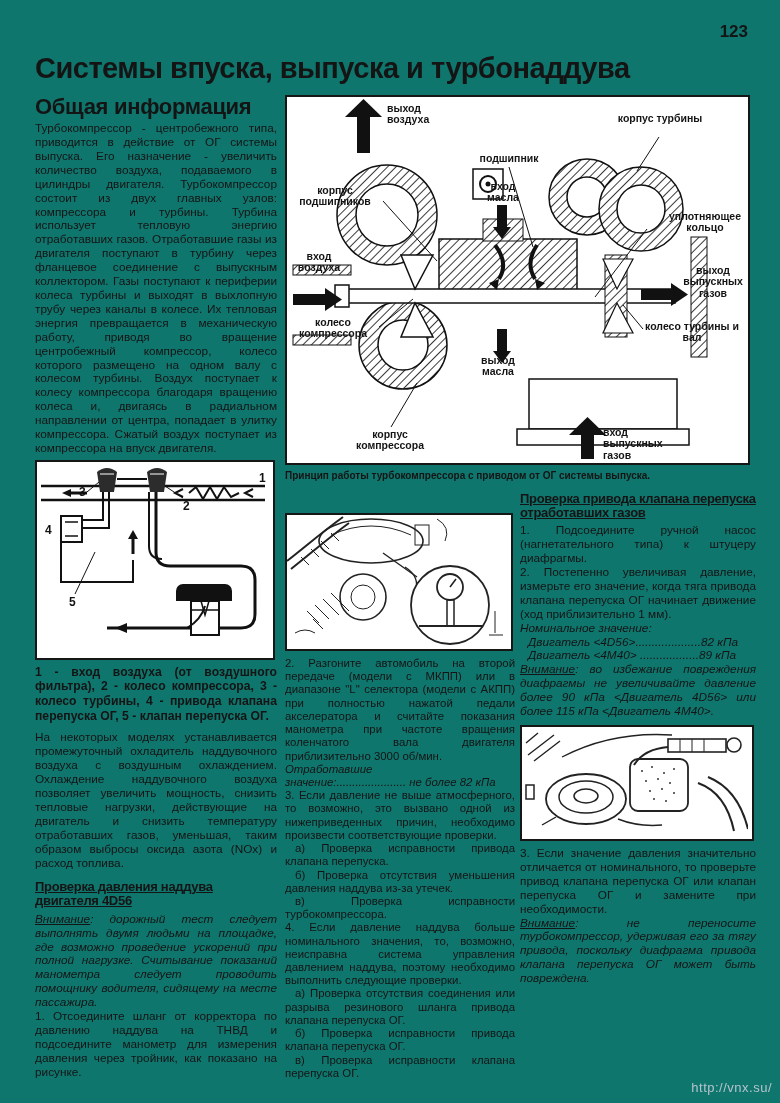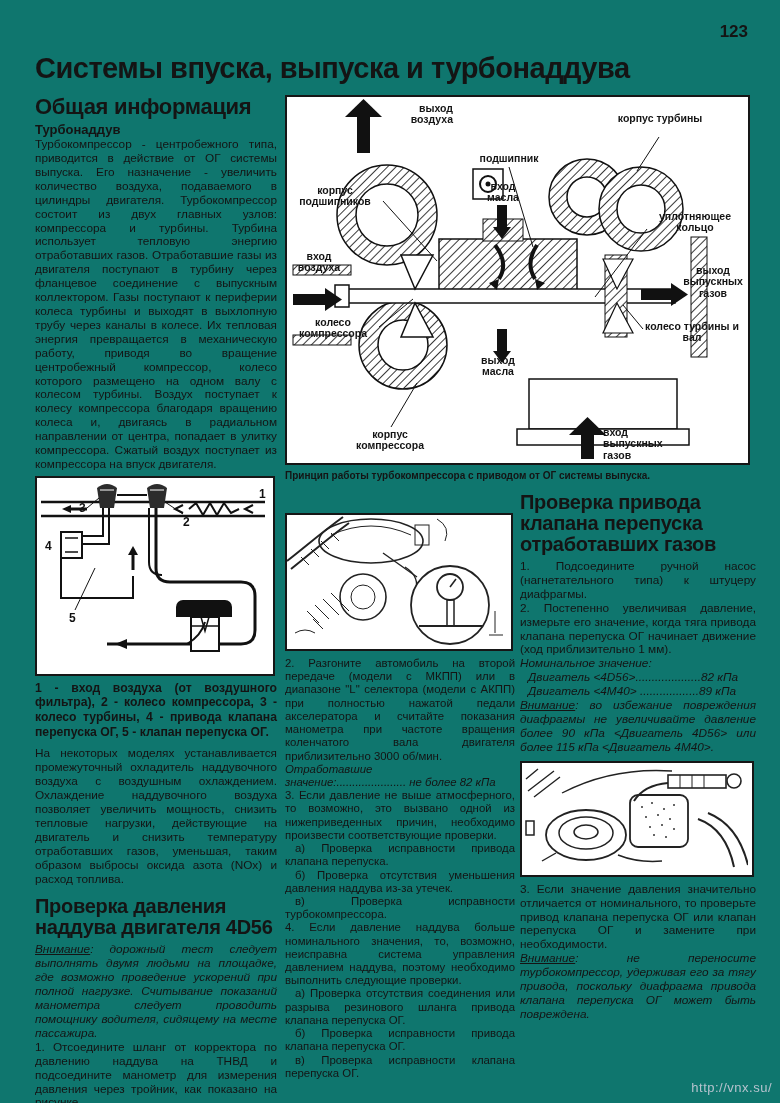--- a/index.html
+++ b/index.html
@@ -6,21 +6,21 @@
   .page{position:relative;width:780px;height:1103px;background:#0f766e;overflow:hidden;
         font-family:"Liberation Sans","DejaVu Sans",sans-serif;color:#141414;}
   .pageno{position:absolute;top:22px;right:32px;font-size:17px;font-weight:bold;}
   .title{position:absolute;left:35px;top:52px;width:720px;margin:0;
          font-size:29px;font-weight:bold;letter-spacing:-0.5px;}
   .col{position:absolute;}
   .left{left:35px;top:95px;width:242px;}
   .mid{left:285px;top:513px;width:230px;}
   .right{left:520px;top:492px;width:236px;}
   h2{margin:0 0 4px 0;font-size:22px;line-height:1.05;letter-spacing:-0.3px;}
-  h2.h2b{font-size:20px;margin:10px 0 5px 0;}
+  h2.h2b{font-size:13px;margin:10px 0 5px 0;text-decoration:underline;}
   .right h2.h2b{margin-top:0;}
   h3{margin:2px 0 1px 0;font-size:13px;}
   p{margin:0;}
   .body{font-size:11.8px;line-height:1.18;text-align:justify;}
   .mid .body,.mid .ital{font-size:11.4px;line-height:1.16;}
   .sp{margin-top:8px;}
   .caption{margin-top:5px;font-size:12.2px;line-height:1.2;font-weight:bold;text-align:justify;}
   .ital{font-size:11.8px;line-height:1.18;font-style:italic;text-align:left;}
   .spec{padding-left:8px;}
   .warn{font-size:11.8px;line-height:1.18;font-style:italic;text-align:justify;}
@@ -41,21 +41,20 @@
 </head>
 <body>
 
 <div class="page">
 
   <div class="pageno">123</div>
   <h1 class="title">Системы впуска, выпуска и турбонаддува</h1>
 
   <section class="col left">
     <h2>Общая информация</h2>
-    <h3>Турбонаддув</h3>
     <p class="body">Турбокомпрессор - центробежного типа, приводится в действие от ОГ системы выпуска. Его назначение - увеличить количество воздуха, подаваемого в цилиндры двигателя. Турбокомпрессор состоит из двух главных узлов: компрессора и турбины. Турбина использует тепловую энергию отработавших газов. Отработавшие газы из двигателя поступают в турбину через фланцевое соединение с выпускным коллектором. Газы поступают к периферии колеса турбины и выходят в выхлопную трубу через каналы в колесе. Их тепловая энергия превращается в механическую работу, приводя во вращение центробежный компрессор, колесо которого размещено на одном валу с колесом турбины. Воздух поступает к колесу компрессора благодаря вращению колеса и, двигаясь в радиальном направлении от центра, попадает в улитку компрессора. Сжатый воздух поступает из компрессора на впуск двигателя.</p>
 
     <figure class="frame schematic">
       <svg width="232" height="192" viewBox="0 0 232 192">
 
         <line x1="4" y1="24" x2="228" y2="24" stroke="#111" stroke-width="2.5"></line>
         <line x1="4" y1="38" x2="228" y2="38" stroke="#111" stroke-width="2.5"></line>
 
         <path d="M152 31 l7 -6 7 12 7 -12 7 12 7 -12 7 10 8 -4" fill="none" stroke="#111" stroke-width="2"></path>
         <path d="M216 27 l-8 4 8 4" fill="none" stroke="#111" stroke-width="2"></path>
@@ -173,27 +172,27 @@
         <path d="M282 338 h37 l-18.5 -18 z" fill="#111"></path>
 
         <line x1="222" y1="70" x2="246" y2="150" stroke="#111" stroke-width="1"></line>
         <line x1="96" y1="104" x2="150" y2="164" stroke="#111" stroke-width="1"></line>
         <line x1="372" y1="40" x2="350" y2="74" stroke="#111" stroke-width="1"></line>
         <line x1="360" y1="132" x2="308" y2="200" stroke="#111" stroke-width="1"></line>
         <line x1="92" y1="230" x2="126" y2="202" stroke="#111" stroke-width="1"></line>
         <line x1="356" y1="232" x2="336" y2="208" stroke="#111" stroke-width="1"></line>
         <line x1="104" y1="330" x2="130" y2="286" stroke="#111" stroke-width="1"></line>
       </svg>
-      <div class="lbl" style="left:100px;top:6px;width:66px;text-align:right;">выход воздуха</div>
+      <div class="lbl" style="left:100px;top:6px;width:66px;text-align:left;">выход воздуха</div>
       <div class="lbl" style="left:330px;top:16px;width:86px;">корпус турбины</div>
       <div class="lbl" style="left:180px;top:56px;width:84px;">подшипник</div>
       <div class="lbl" style="left:196px;top:84px;width:40px;">вход масла</div>
       <div class="lbl" style="left:2px;top:88px;width:92px;">корпус подшипников</div>
       <div class="lbl" style="left:4px;top:154px;width:56px;">вход воздуха</div>
-      <div class="lbl" style="left:358px;top:114px;width:100px;">уплотняющее кольцо</div>
+      <div class="lbl" style="left:368px;top:114px;width:100px;">уплотняющее кольцо</div>
       <div class="lbl" style="left:394px;top:168px;width:64px;">выход выпускных газов</div>
       <div class="lbl" style="left:0px;top:220px;width:92px;">колесо компрессора</div>
       <div class="lbl" style="left:182px;top:258px;width:58px;">выход масла</div>
       <div class="lbl" style="left:352px;top:224px;width:106px;">колесо турбины и вал</div>
       <div class="lbl" style="left:56px;top:332px;width:94px;">корпус компрессора</div>
       <div class="lbl" style="left:316px;top:330px;width:74px;text-align:left;">вход выпускных газов</div>
     </div>
     <p class="figcap">Принцип работы турбокомпрессора с приводом от ОГ системы выпуска.</p>
   </section>
 

